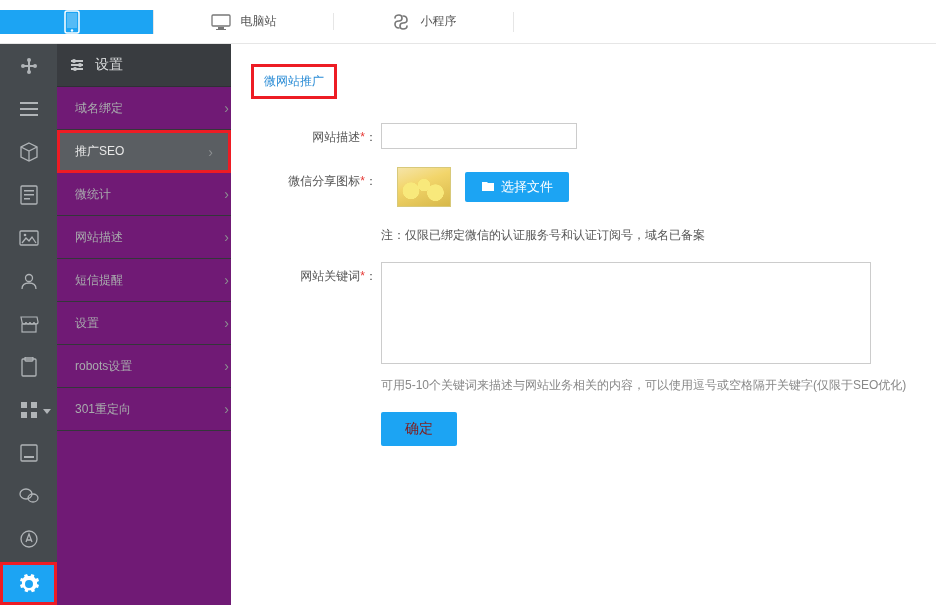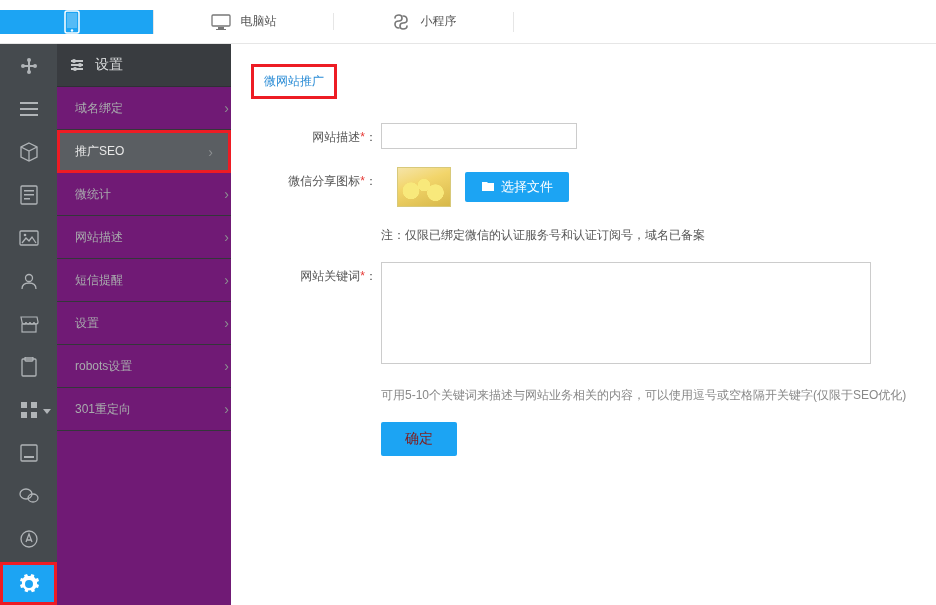--- a/index.html
+++ b/index.html
@@ -31,21 +31,21 @@
 
 .main { flex: 1; background: #fff; padding: 20px 0 0 20px; overflow: auto; }
 .breadcrumb { display: inline-block; padding: 6px 10px; border: 3px solid #ed1c24; color: #2a8cd6; margin-bottom: 24px; }
 
 .form-row { display: flex; margin-bottom: 18px; }
 .form-label { width: 130px; text-align: right; padding-right: 4px; padding-top: 6px; color: #555; }
 .req { color: #e53935; }
 .form-control { flex: 1; }
 .input-text { width: 196px; height: 26px; border: 1px solid #ccc; padding: 0 6px; font-size: 12px; }
 .textarea { width: 490px; height: 102px; border: 1px solid #ccc; padding: 6px; font-size: 12px; resize: none; }
-.hint { color: #888; margin-top: 20px; font-size: 12px; }
+.hint { color: #888; margin-top: 10px; font-size: 12px; }
 
 .img-upload { display: flex; align-items: center; gap: 14px; margin-left: 16px; }
 .thumb { width: 54px; height: 40px; background: linear-gradient(160deg, #f5e4a8 0%, #f2d56a 40%, #d7b84a 100%); border: 1px solid #d8c97a; position: relative; }
 .thumb::after { content:""; position:absolute; inset:0; background: radial-gradient(circle at 25% 60%, #f8e97b 18%, transparent 19%), radial-gradient(circle at 50% 45%, #f8e97b 18%, transparent 19%), radial-gradient(circle at 72% 65%, #f8e97b 18%, transparent 19%); }
 .btn-upload { background: #1ca4f3; color: #fff; border: none; height: 30px; padding: 0 16px; border-radius: 2px; cursor: pointer; display: inline-flex; align-items: center; gap: 6px; font-size: 13px; }
 .btn-submit { background: #1ca4f3; color: #7f1d1d; border: none; height: 34px; padding: 0 24px; border-radius: 2px; cursor: pointer; font-size: 14px; }
 .note-inline { color: #555; margin-top: 20px; }
 </style>
 </head>
 <body>

